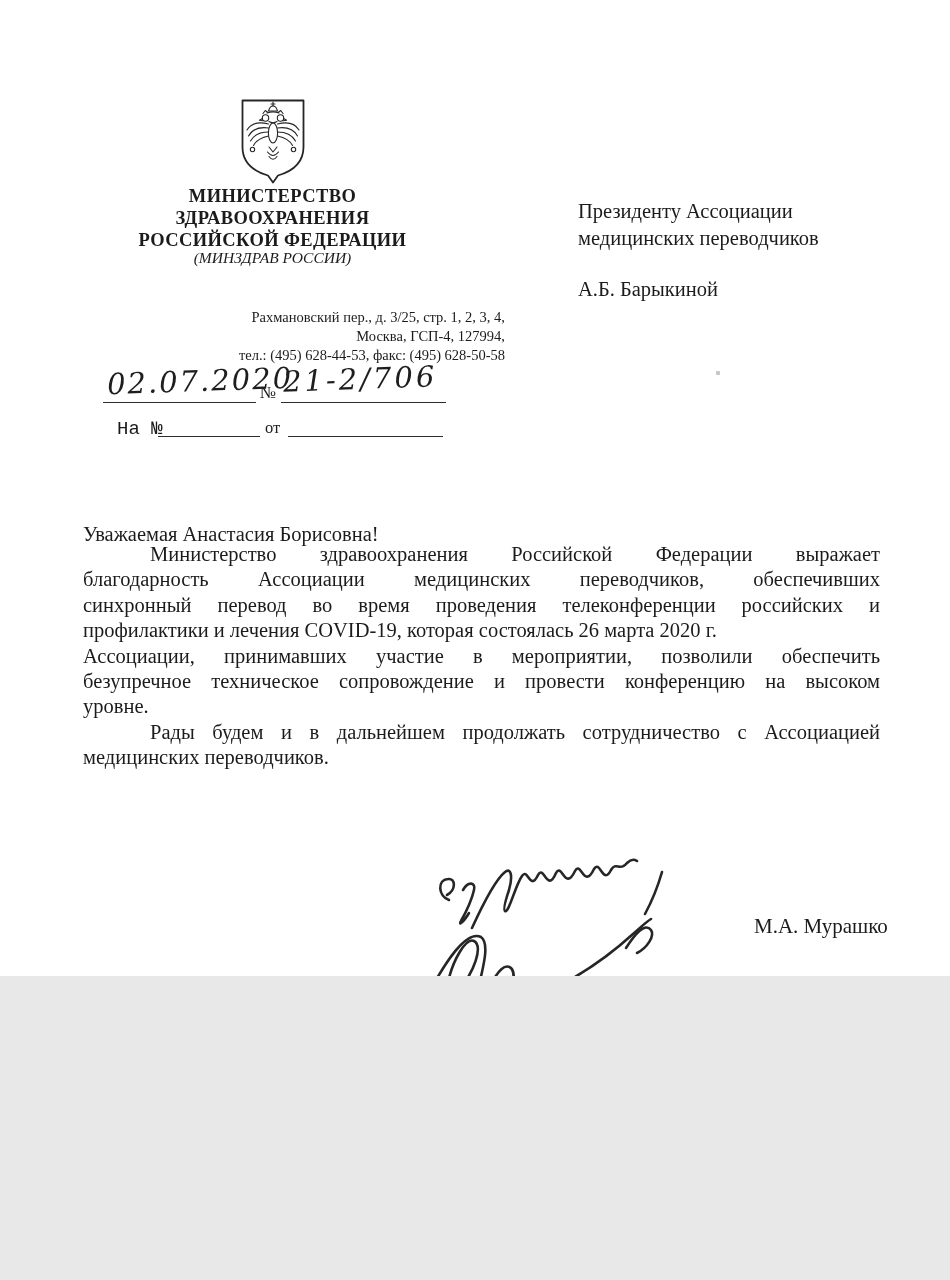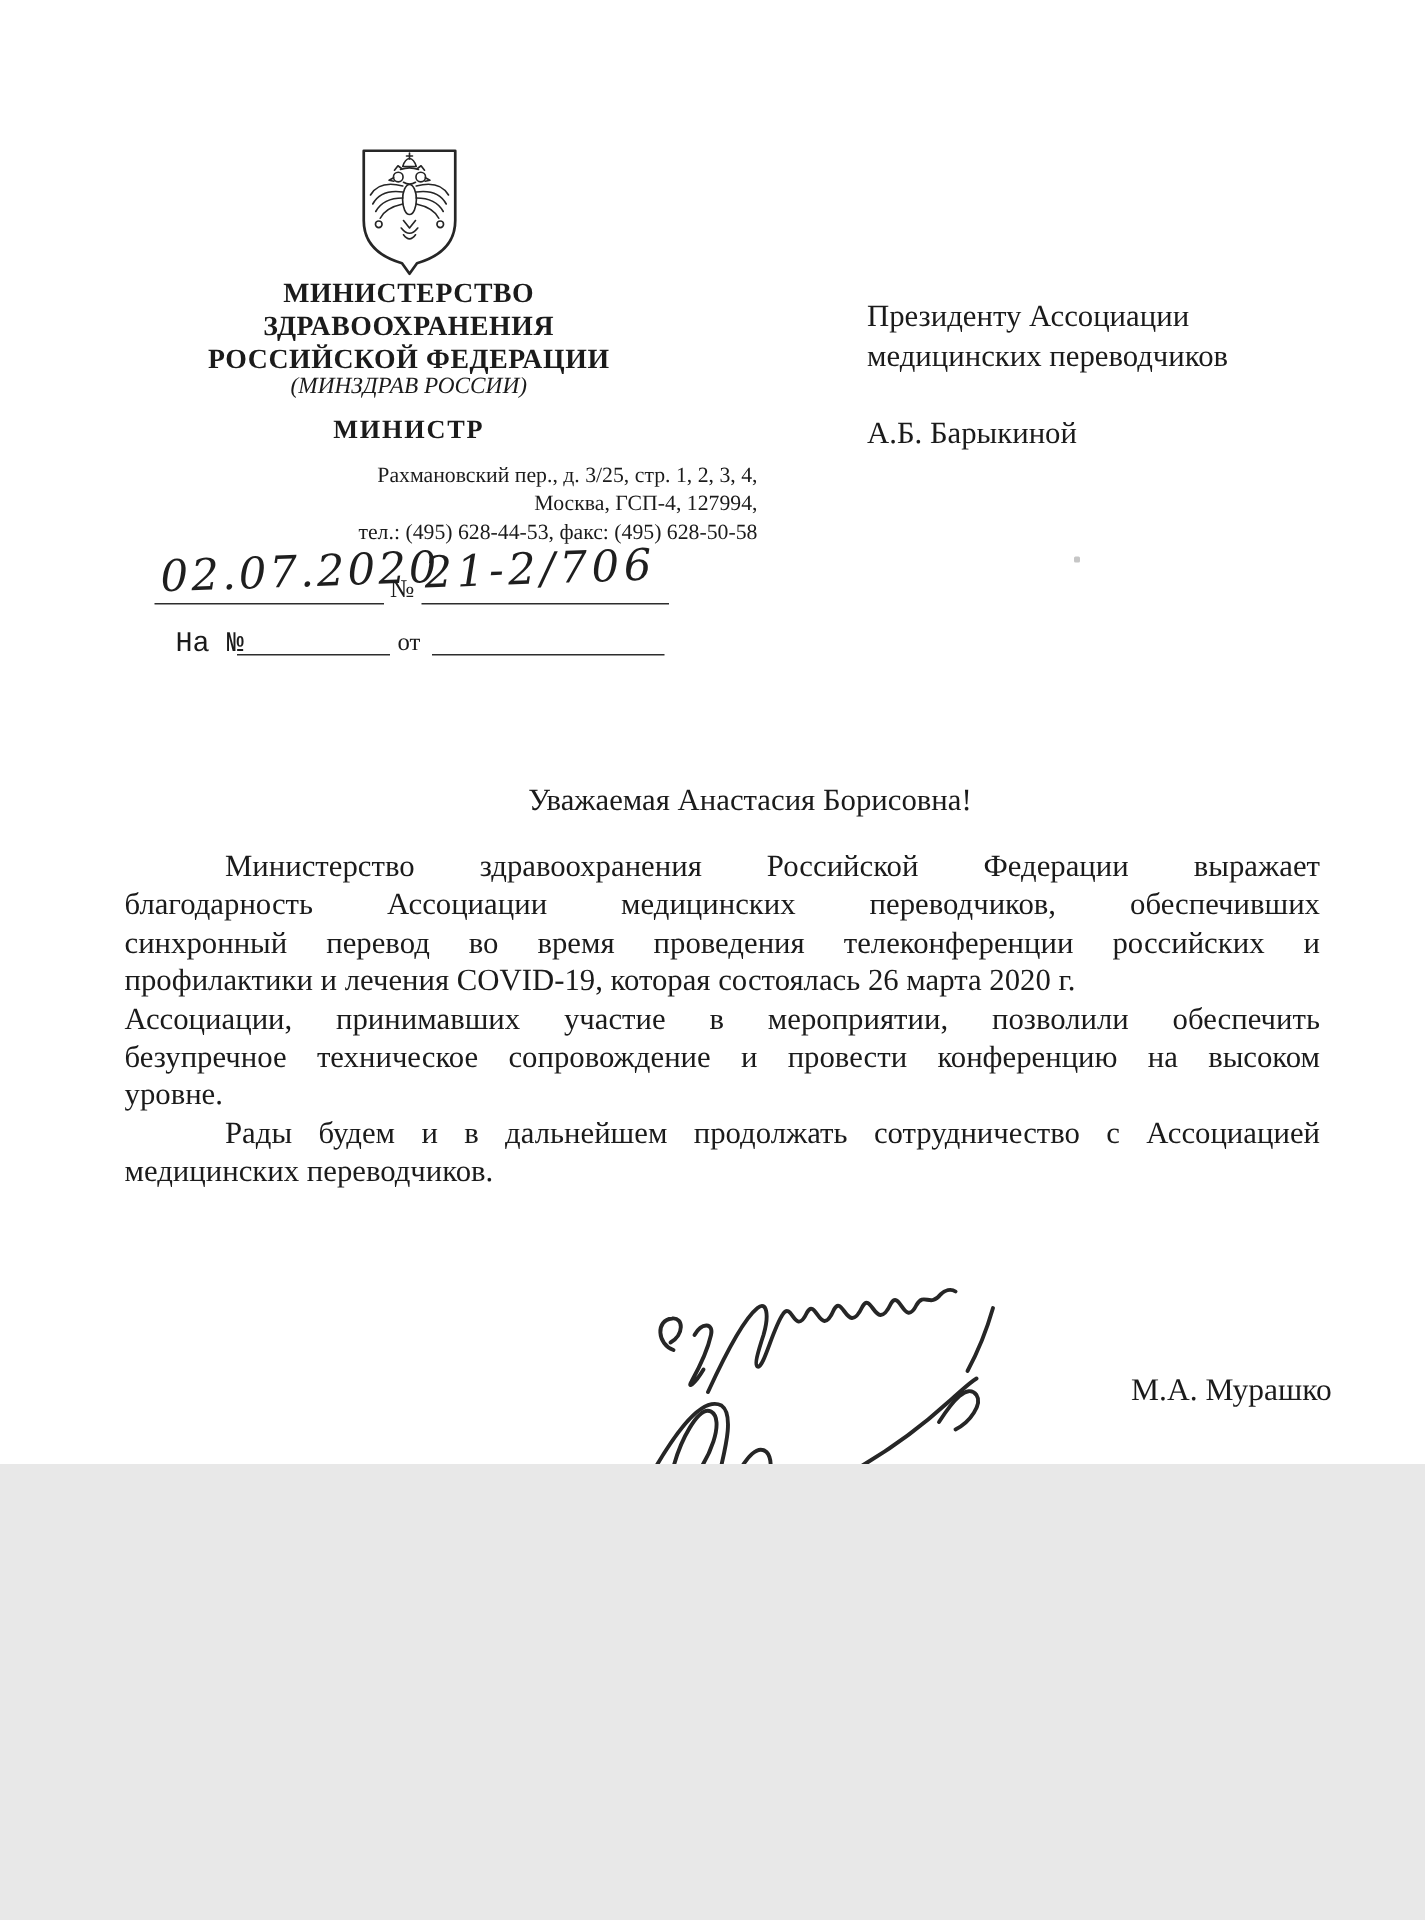--- a/index.html
+++ b/index.html
@@ -36,22 +36,22 @@
   .reply-label { left:117px; top:418px; font-size:19px;font-family:Liberation Mono, monospace; }
   .ul-reply-no { left:158px; top:436px; width:102px; }
   .reply-from  { left:265px; top:418px; font-size:16.5px; }
   .ul-reply-from { left:288px; top:436px; width:155px; }
 
   
   .recipient { left:578px; top:198px; font-size:20.5px; line-height:27px; }
   .recipient-name { left:578px; top:278px; font-size:20.5px; }
 
   
-  .salutation { left:83px; top:523px; width:834px; text-align:center; font-size:20.5px; }
-  .body-text { left:83px; top:566px; width:797px; font-size:20.5px; line-height:25.4px; }
+  .salutation { left:83px; top:523px; width:834px; text-align:left; font-size:20.5px; }
+  .body-text { left:83px; top:542px; width:797px; font-size:20.5px; line-height:25.4px; }
   .line { white-space:nowrap; }
   .line.j { white-space:normal; text-align:justify; text-align-last:justify; }
   .line.indent { text-indent:67px; }
 
   
   .flourish-svg { left:425px; top:856px; width:270px; height:80px; }
   .signature-svg { left:383px; top:912px; width:300px; height:105px; }
   .signer-name { left:754px; top:914px; font-size:21px; }
 
   .speck { left:716px; top:371px; width:4px; height:4px; background:#c6c6c6; border-radius:1px; }
@@ -95,21 +95,20 @@
       <path d="M 31,59.5 Q 35,65 39,59.5"></path>
     </g>
   </svg>
 
   <div class="abs ministry">
     <div>МИНИСТЕРСТВО</div>
     <div>ЗДРАВООХРАНЕНИЯ</div>
     <div>РОССИЙСКОЙ ФЕДЕРАЦИИ</div>
   </div>
   <div class="abs short-name">(МИНЗДРАВ РОССИИ)</div>
-  <div class="abs minister">МИНИСТР</div>
 
   <div class="abs address">
     <div>Рахмановский пер., д. 3/25, стр. 1, 2, 3, 4,</div>
     <div>Москва, ГСП-4, 127994,</div>
     <div>тел.: (495) 628-44-53, факс: (495) 628-50-58</div>
   </div>
 
   <div class="abs handwriting hw-date">02.07.2020</div>
   <div class="abs no-sign">№</div>
   <div class="abs handwriting hw-num">21-2/706</div>

